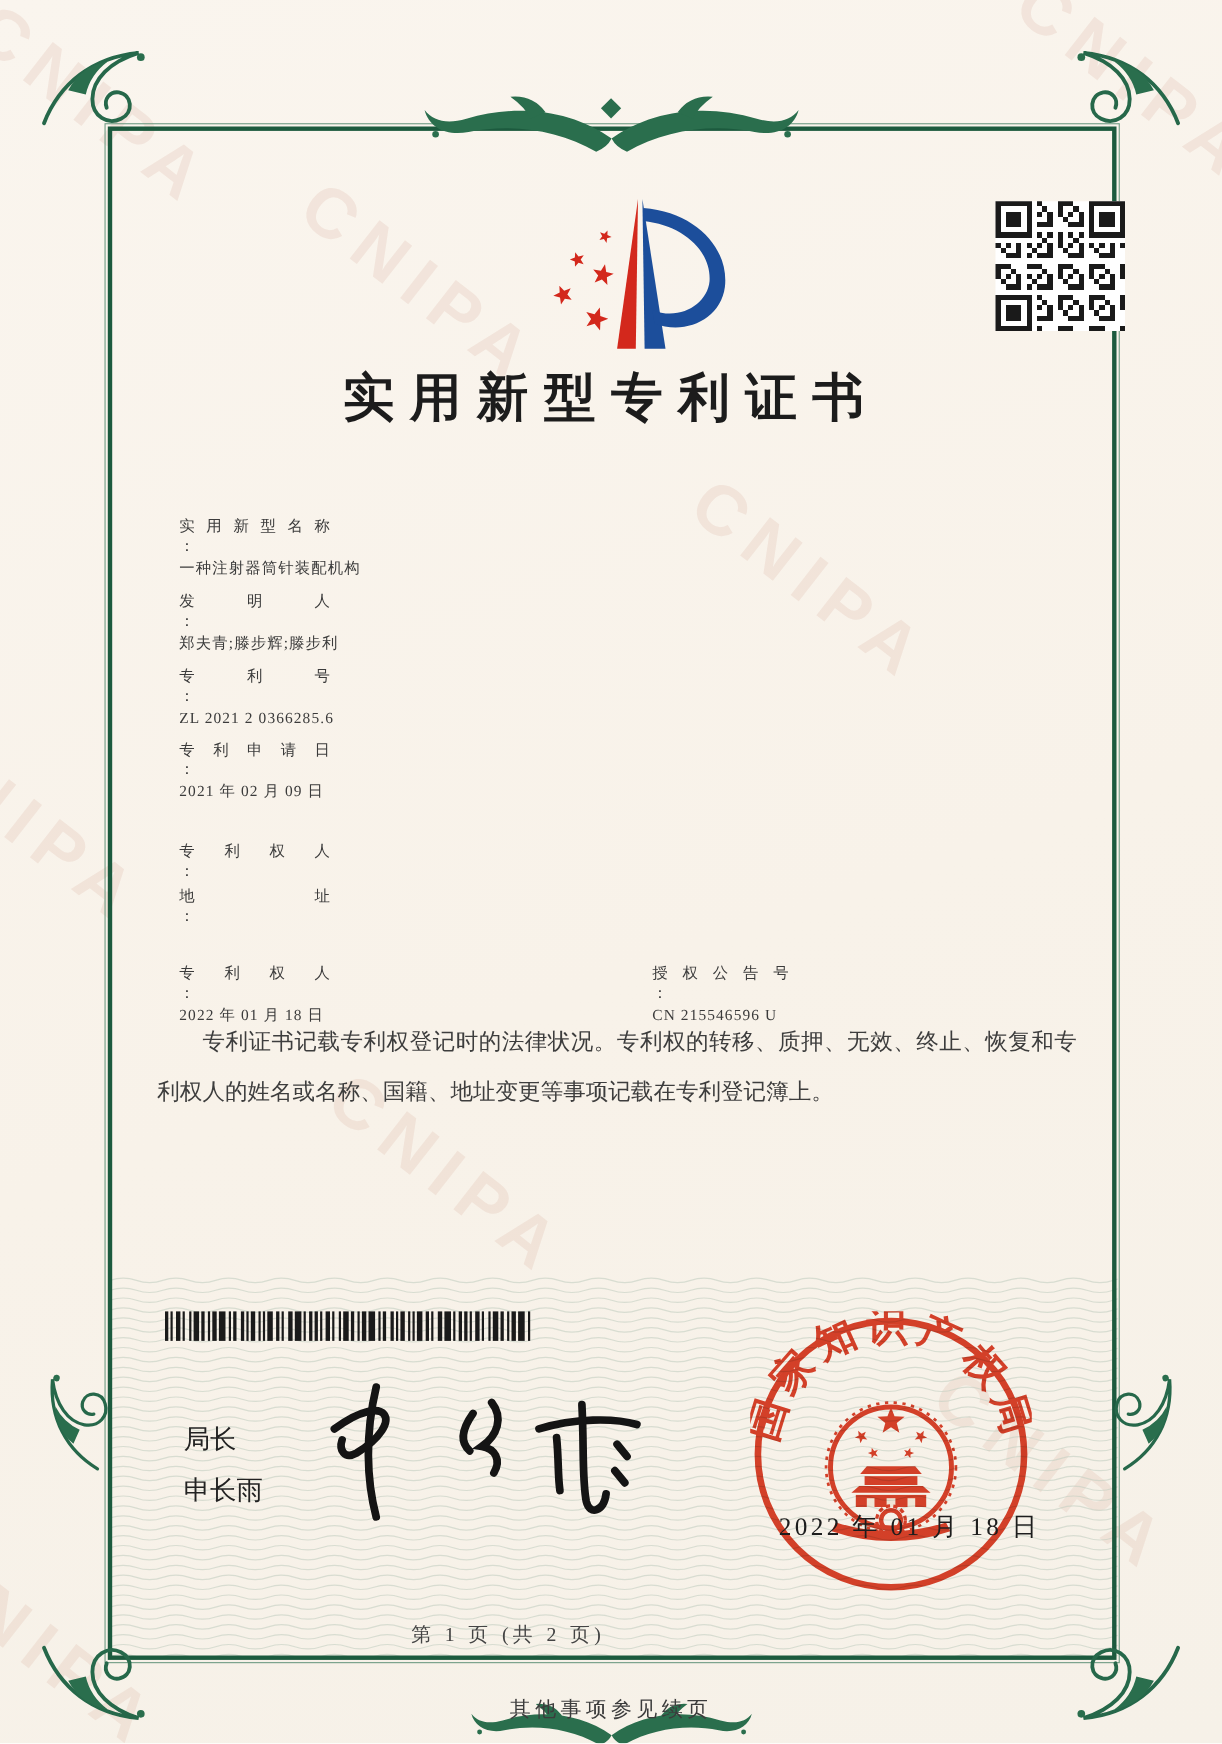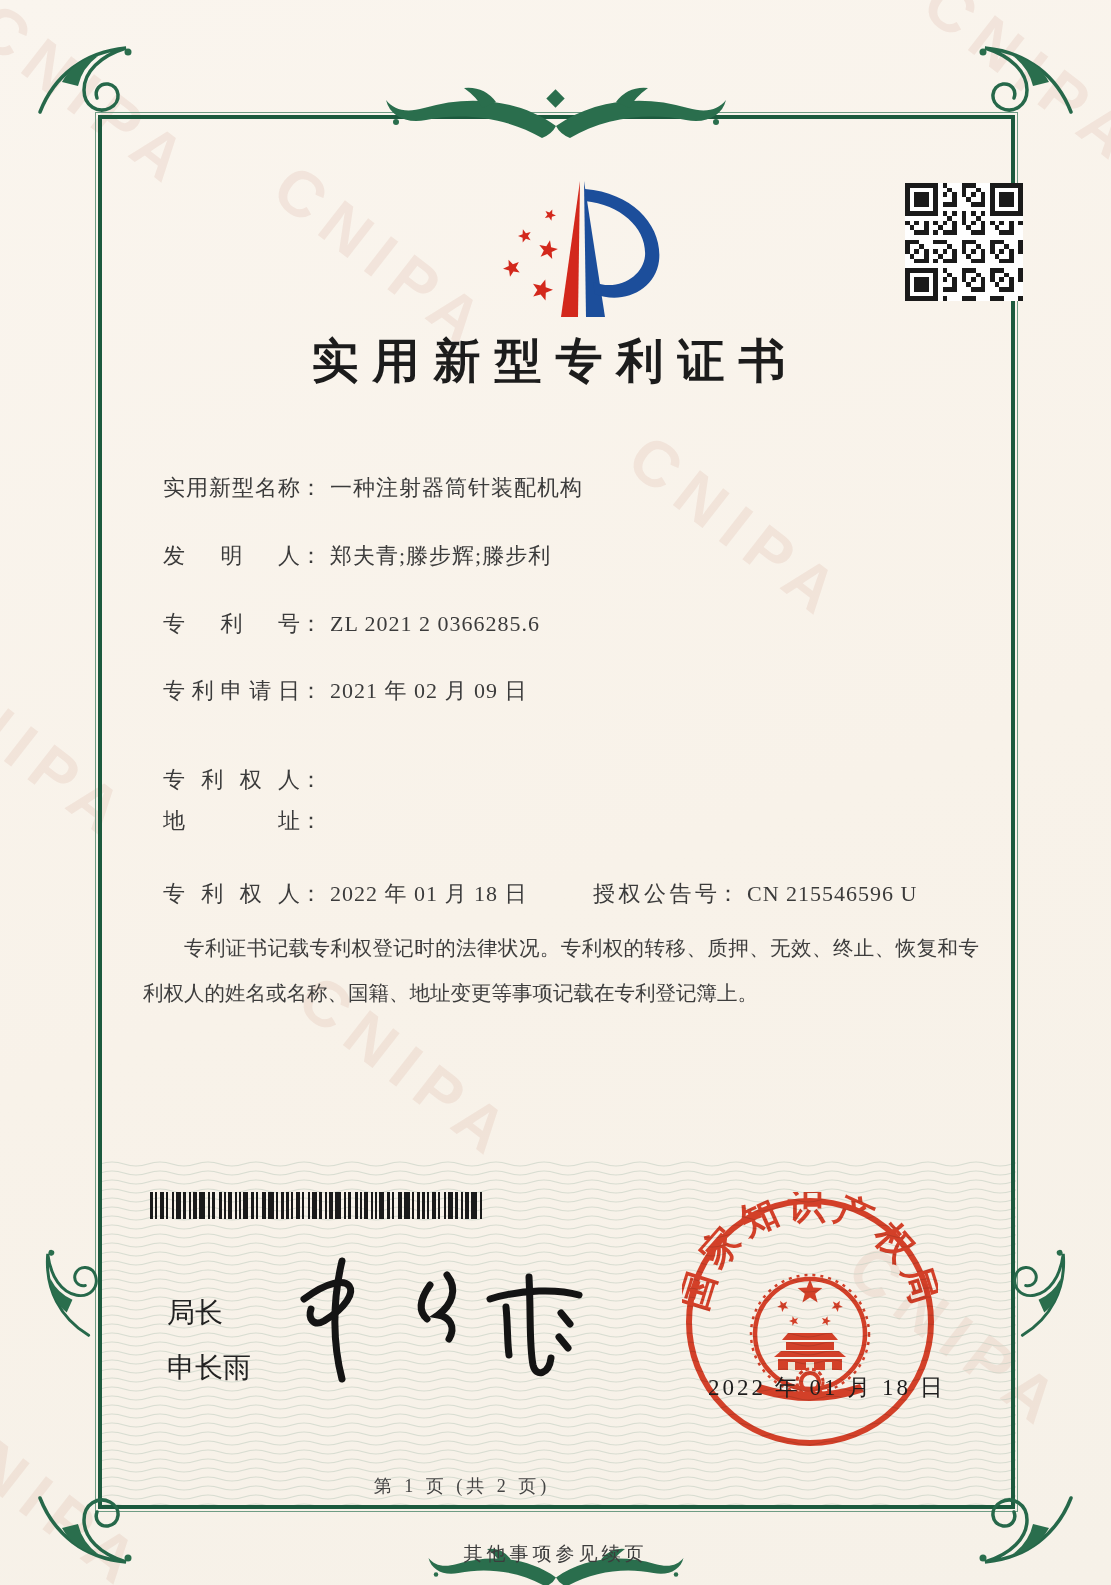--- a/index.html
+++ b/index.html
@@ -10,29 +10,29 @@
   }
   .wm{position:absolute;font-family:"Liberation Sans","DejaVu Sans",sans-serif;font-weight:bold;
       font-size:64px;letter-spacing:12px;color:rgba(206,152,132,0.16);
       transform:rotate(38deg);transform-origin:left top;white-space:nowrap;pointer-events:none;}
   .frame{position:absolute;left:95px;top:112px;width:921px;height:1398px;
          border:1px solid #6f9c84;}
   .frame::before{content:"";position:absolute;inset:2px;border:4px solid #1c5a3e;}
   .cert-no{position:absolute;left:142px;top:181px;font-size:22px;letter-spacing:3px;color:#3a3a3a;}
   .title{position:absolute;left:95px;top:330px;width:921px;text-align:center;
          font-size:47px;font-weight:bold;letter-spacing:14px;color:#1c1c1c;}
-  .row{position:absolute;left:163px;font-size:22px;color:#3b3b3b;display:flex;align-items:center;}
+  .row{position:absolute;left:163px;font-size:14px;color:#3b3b3b;display:flex;align-items:flex-start;flex-direction:column;}
   .flabel{display:inline-block;width:137px;text-align:justify;text-align-last:justify;}
   .fcolon{display:inline-block;margin-right:8px;}
   .fvalue{display:inline-block;max-width:640px;letter-spacing:1px;line-height:1.65;}
   .addr{max-width:618px;}
   .bodytext{position:absolute;left:143px;top:926px;width:836px;font-size:20.5px;
             line-height:2.18;text-align:justify;color:#3d3d3d;}
   .bodytext p{margin:0;text-indent:2em;}
-  .director{position:absolute;left:167px;top:1286px;font-size:28px;line-height:1.95;color:#222;}
+  .director{position:absolute;left:167px;top:1286px;font-size:24px;line-height:1.95;color:#222;}
   .pagenum{position:absolute;left:95px;top:1474px;width:734px;text-align:center;font-size:18px;letter-spacing:4px;color:#444;}
   .contnote{position:absolute;left:0;top:1541px;width:1111px;text-align:center;font-size:19px;letter-spacing:4px;color:#3c3c3c;}
   .sealdate{position:absolute;left:708px;top:1372px;font-size:23px;letter-spacing:3px;color:#1d1d1d;z-index:6;}
   .abs{position:absolute;}
   svg{display:block;}
 </style>
 </head>
 <body>
 
 <div class="page">

